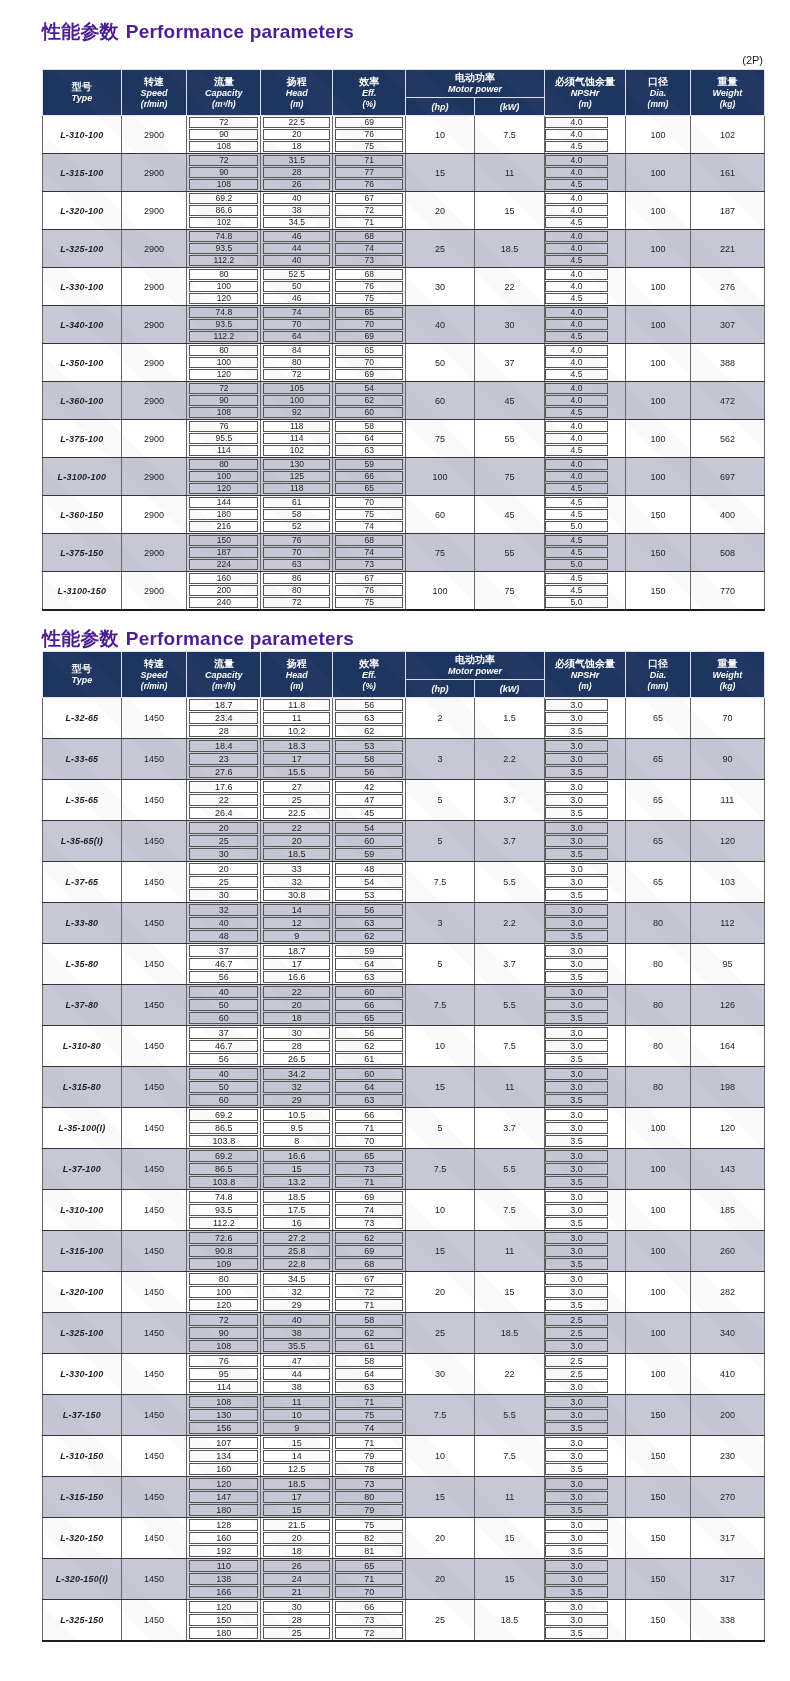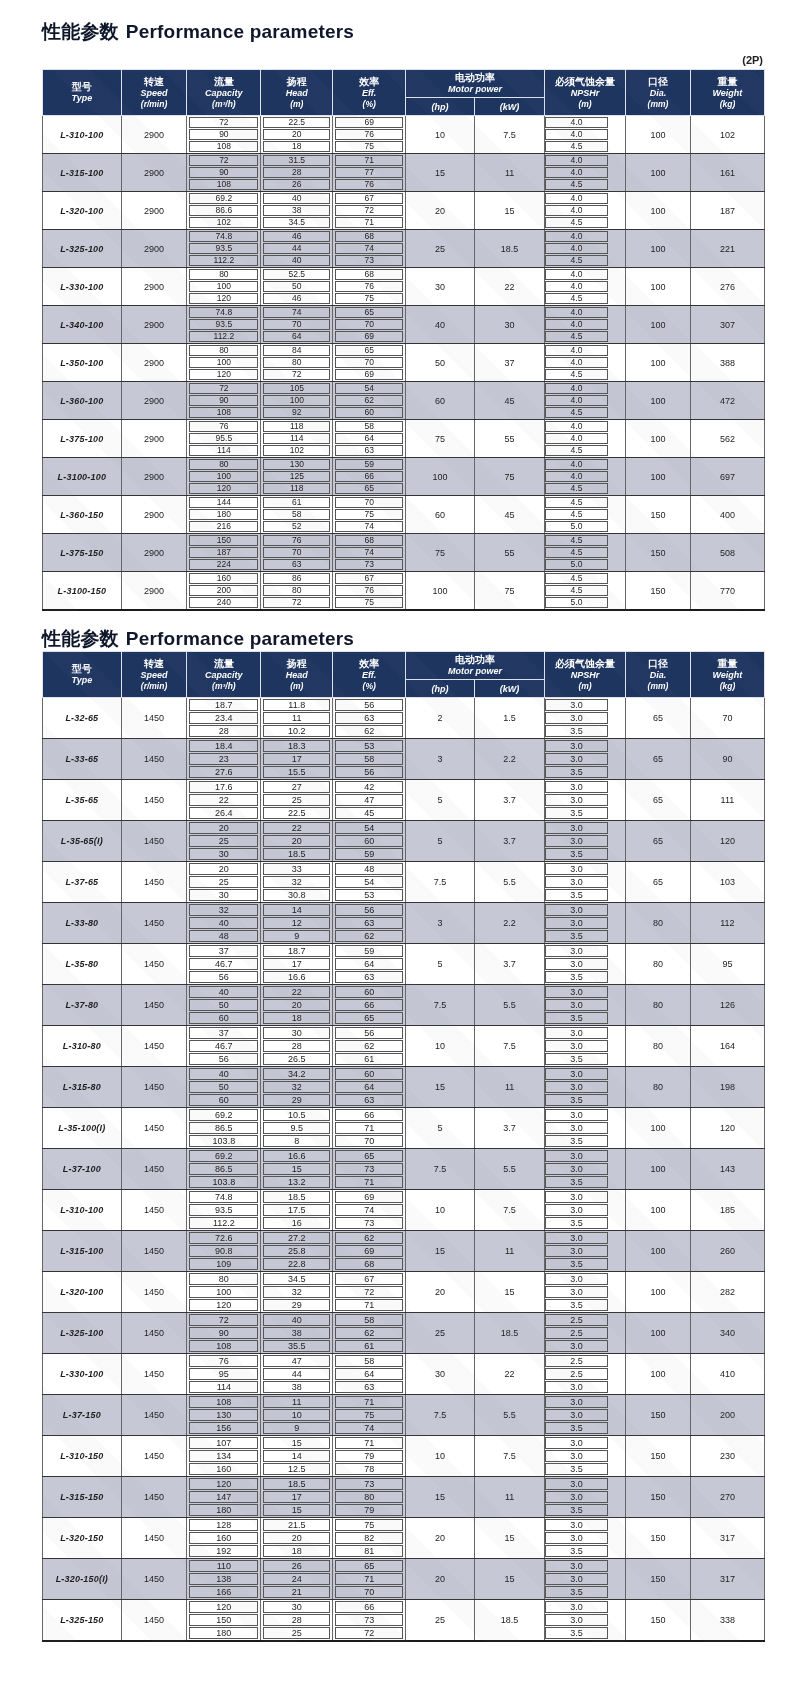--- a/index.html
+++ b/index.html
@@ -12,31 +12,30 @@
     width:790px;
     min-height:1681px;
     box-sizing:border-box;
     padding:20px 25px 10px 42px;
     background:#fff;
   }
   .sec-title{
     margin:0;
     font-size:19px;
     line-height:24px;
-    color:#0f172a;
+    color:#4c1d95;
     font-weight:600;
     letter-spacing:.2px;
   }
   .sec-title .zhpart{font-weight:700;margin-right:7px;}
   .pole-label{
     text-align:right;
     font-size:11px;
     color:#222;
     margin:10px 2px 3px 0;
-    font-weight:bold;
   }
   .tblwrap{position:relative;}
   
   .tblwrap::after{
     content:"";
     position:absolute;inset:0;
     background:repeating-linear-gradient(45deg,
       rgba(128,132,158,.045) 0 26px,
       rgba(255,255,255,0) 26px 78px);
     pointer-events:none;

